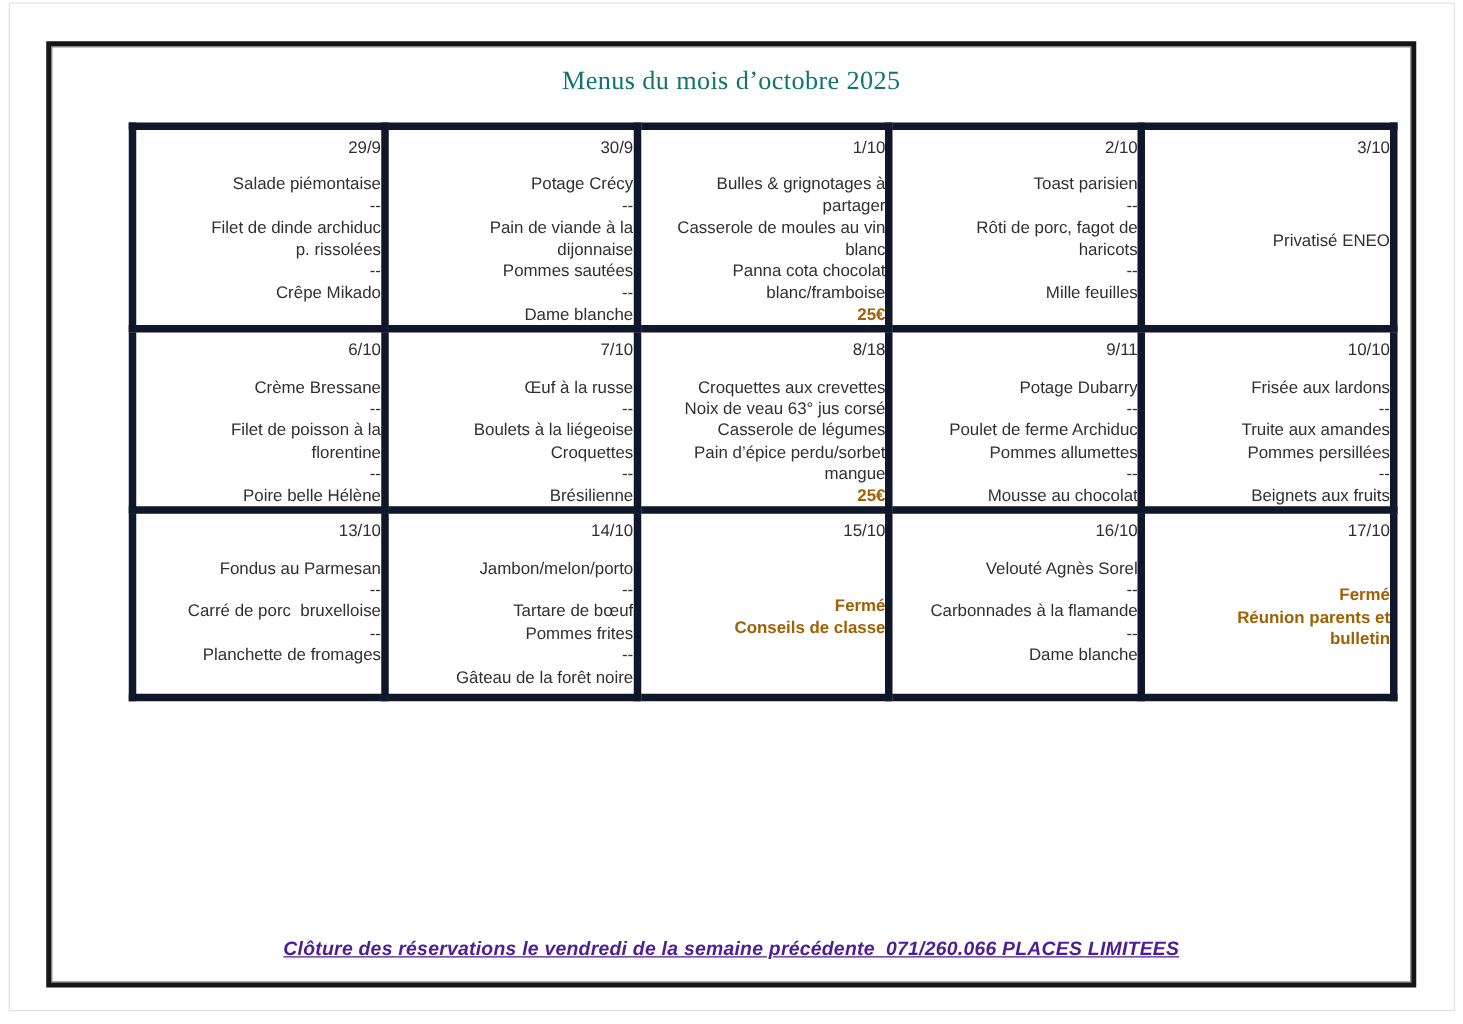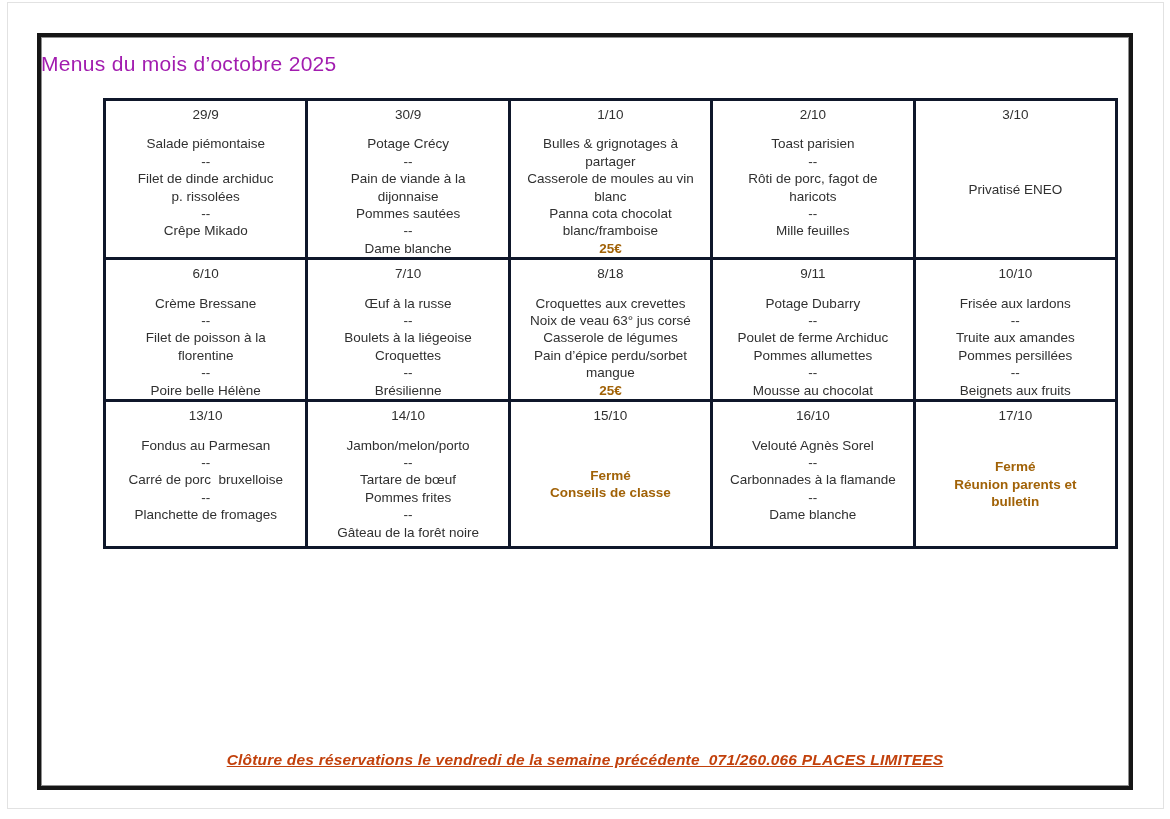--- a/index.html
+++ b/index.html
@@ -30,36 +30,38 @@
     left: 37px;
     top: 33px;
     width: 1088px;
     height: 749px;
     border: 4px solid #161616;
     box-shadow: inset 0 0 0 1px #8f8f8f;
     background: #ffffff;
   }
   .doc-title {
     margin-top: 15px;
+    text-align: center;
     font-size: 21px;
-    color: #a21caf;
+    color: #0f766e;
     letter-spacing: 0.3px;
+    font-family: Liberation Serif, serif;
   }
   table.menu-table {
     position: absolute;
     left: 62px;
     top: 61px;
     width: 1015px;
     border-collapse: collapse;
     table-layout: fixed;
   }
   table.menu-table td {
-    border: 3px solid #0f172a;
+    border: 6px solid #0f172a;
     vertical-align: top;
-    text-align: center;
+    text-align: right;
     padding: 0;
     font-size: 13.5px;
     line-height: 17.4px;
     color: #303030;
     overflow: hidden;
   }
   tr.week-row:nth-child(1) td { height: 155px; }
   tr.week-row:nth-child(2) td { height: 139px; }
   tr.week-row:nth-child(3) td { height: 144px; }
   tr.week-row:nth-child(4) td { height: 132px; }
@@ -87,21 +89,21 @@
   .doc-footer {
     position: absolute;
     left: 0;
     right: 0;
     bottom: 17px;
     text-align: center;
     font-size: 15.5px;
     font-weight: bold;
     font-style: italic;
     text-decoration: underline;
-    color: #c2410c;
+    color: #4c1d95;
     letter-spacing: 0.2px;
   }
 </style>
 </head>
 <body>
 
 <div class="photo-bounds"></div>
 
 <div class="frame">
   <div class="doc-title">Menus du mois d’octobre 2025</div>

